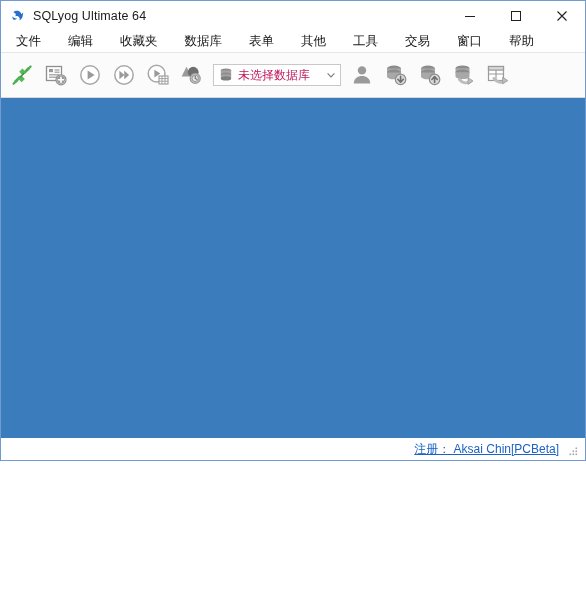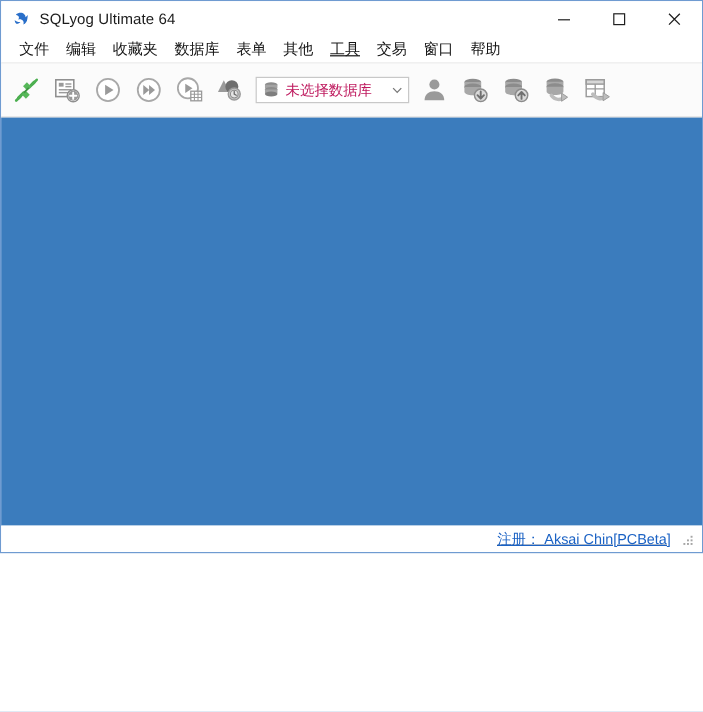--- a/index.html
+++ b/index.html
@@ -68,31 +68,31 @@
   
   .menubar {
     height: 23px;
     min-height: 23px;
     display: flex;
     align-items: center;
     padding-left: 8px;
     background: #ffffff;
     border-bottom: 1px solid #e6e6e6;
     box-sizing: border-box;
+    gap: 13px;
   }
   .menu-item {
     font-size: 12.5px;
     color: #151515;
     padding: 0 7px;
     white-space: nowrap;
     line-height: 22px;
     cursor: default;
   }
   .menu-item.emph {
-    text-decoration: underline;
     text-underline-offset: 1px;
   }
 
   
   .toolbar {
     height: 45px;
     min-height: 45px;
     display: flex;
     align-items: center;
     background: #fbfbfb;
@@ -152,21 +152,20 @@
   .statusbar {
     height: 22px;
     min-height: 22px;
     background: #ffffff;
     display: flex;
     align-items: center;
     justify-content: flex-end;
     box-sizing: border-box;
     padding-right: 4px;
     position: relative;
-    text-decoration: underline;
   }
   .status-left { flex: 1 1 auto; }
   .reg-text {
     font-size: 12px;
     color: #1b62c4;
     text-decoration: underline;
     text-underline-offset: 1px;
     white-space: nowrap;
     margin-right: 8px;
     cursor: default;

